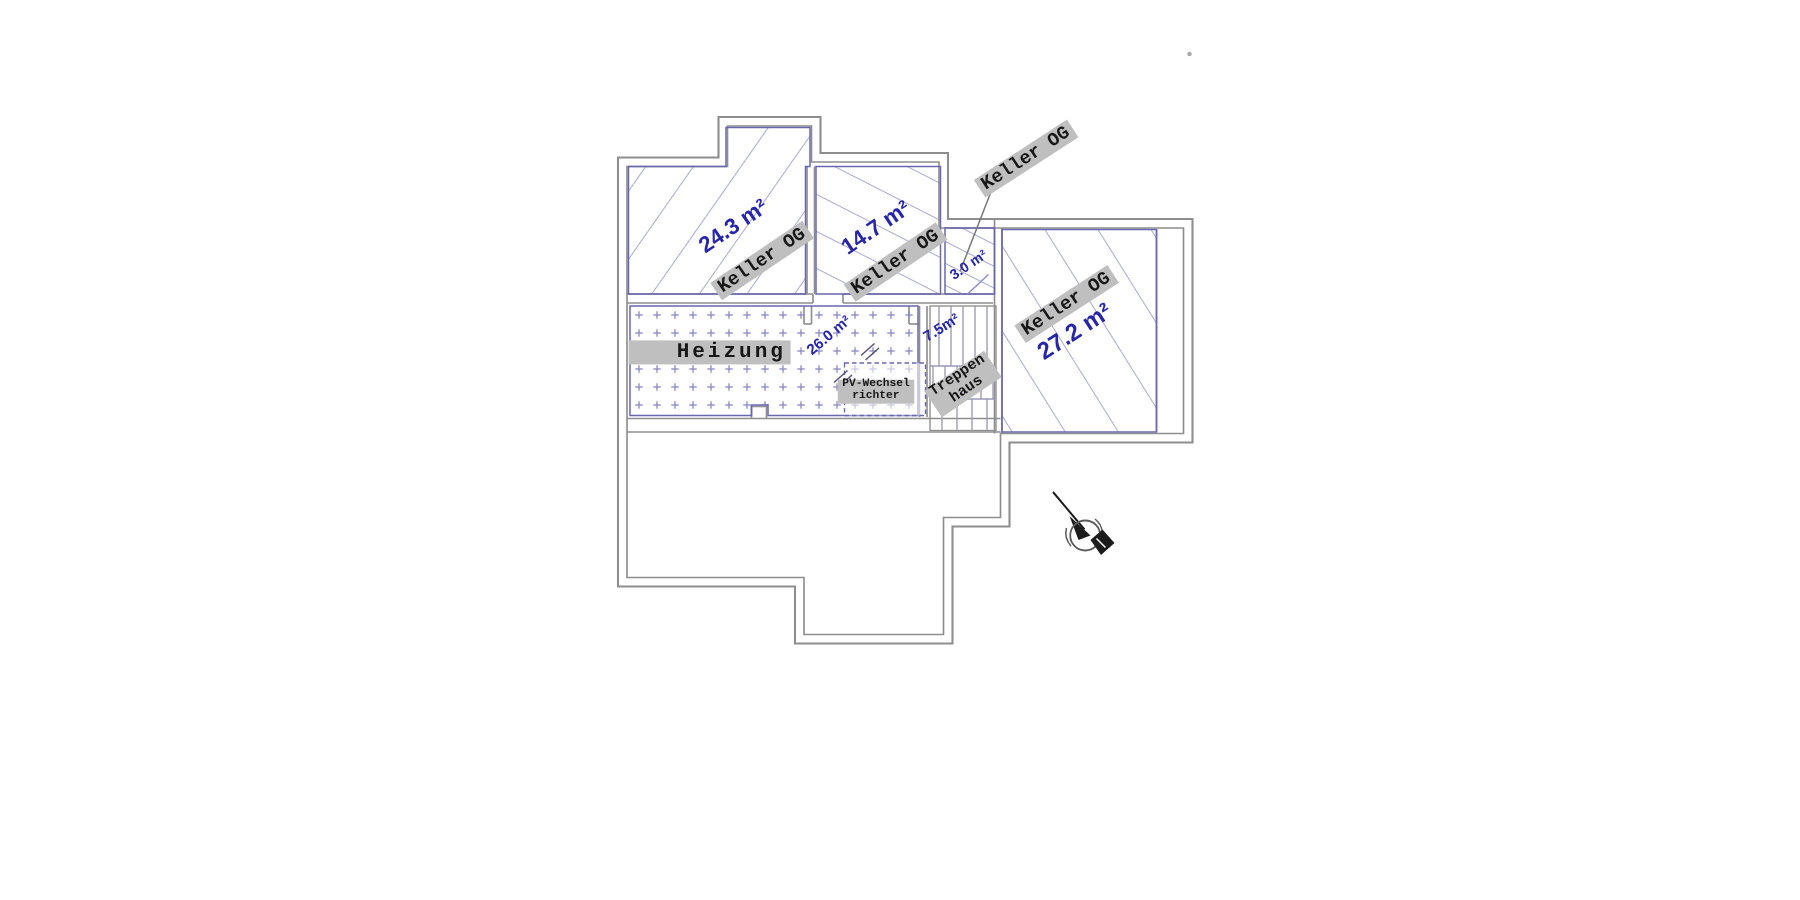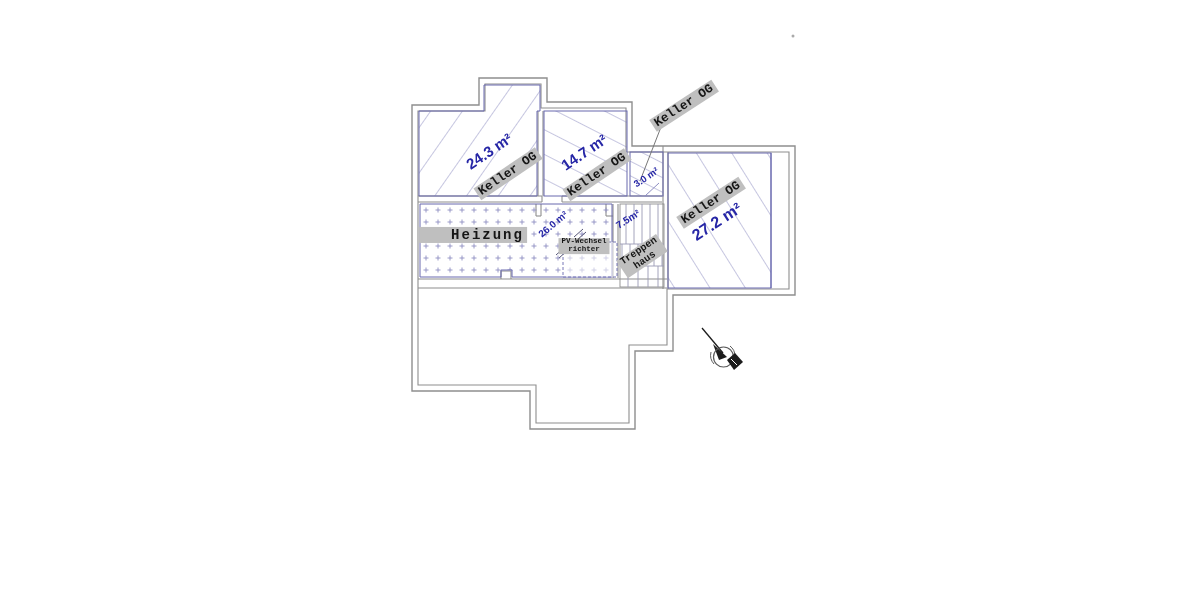--- a/index.html
+++ b/index.html
@@ -16,21 +16,21 @@
   #l-r24-tag {left:508px;top:174px;font-size:12.5px;transform:translate(-50%,-50%) rotate(-34deg);}
   #l-r14-num {left:584px;top:152px;font-size:15px;transform:translate(-50%,-50%) rotate(-34deg);}
   #l-r14-tag {left:597px;top:175px;font-size:12.5px;transform:translate(-50%,-50%) rotate(-34deg);}
   #l-r3-tag  {left:684px;top:106px;font-size:12.5px;transform:translate(-50%,-50%) rotate(-33deg);}
   #l-r3-num  {left:646px;top:177px;font-size:9.5px;transform:translate(-50%,-50%) rotate(-34deg);}
   #l-r27-tag {left:711px;top:203px;font-size:12.5px;transform:translate(-50%,-50%) rotate(-33deg);}
   #l-r27-num {left:717px;top:222px;font-size:16px;transform:translate(-50%,-50%) rotate(-33deg);}
   #l-heiz    {left:473px;top:235px;font-size:14px;letter-spacing:2px;
               transform:translate(-50%,-50%);padding-left:32px;}
   #l-n26     {left:553px;top:224px;font-size:10px;transform:translate(-50%,-50%) rotate(-40deg);}
-  #l-pv      {left:584px;top:246px;font-size:7.5px;transform:translate(-50%,-50%);}
+  #l-pv      {left:584px;top:261px;font-size:7.5px;transform:translate(-50%,-50%);}
   #l-n75     {left:628px;top:219px;font-size:10px;transform:translate(-50%,-50%) rotate(-32deg);}
   #l-trep    {left:642px;top:256px;font-size:10px;transform:translate(-50%,-50%) rotate(-34deg);}
 </style>
 </head>
 <body>
 
 <div id="stage">
 
   <svg id="plan-svg" width="1200" height="600" viewBox="0 0 1200 600">
     <defs>

